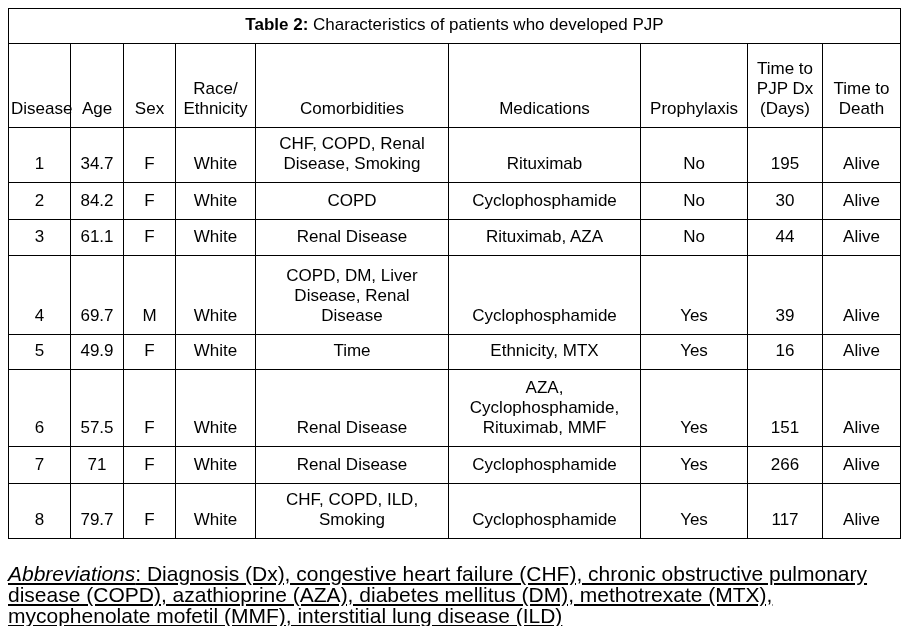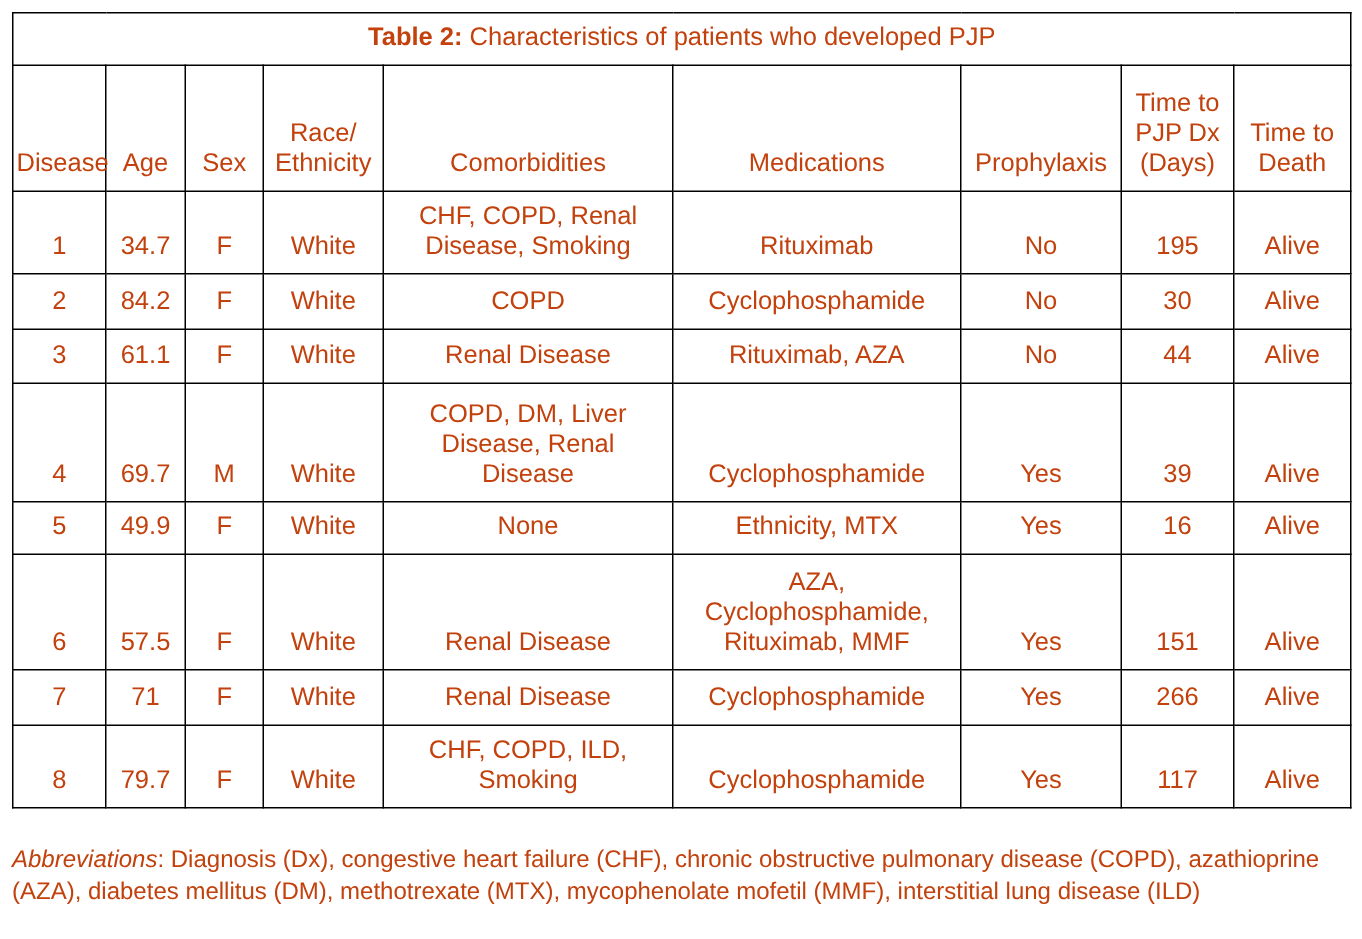--- a/index.html
+++ b/index.html
@@ -7,21 +7,21 @@
     padding: 0;
     background: #ffffff;
     width: 908px;
     height: 626px;
   }
   .page {
     box-sizing: border-box;
     width: 908px;
     padding: 8px 8px 0 8px;
     font-family: "Liberation Sans", sans-serif;
-    color: #c2410c;
+    color: #000000;
   }
   table.data {
     border-collapse: collapse;
     table-layout: fixed;
     width: 892px;
     font-size: 17px;
   }
   table.data th,
   table.data td {
     border: 1px solid #000000;
@@ -53,22 +53,23 @@
   .rh-2 { height: 37px; }
   .rh-3 { height: 36px; }
   .rh-4 { height: 79px; }
   .rh-5 { height: 35px; }
   .rh-6 { height: 77px; }
   .rh-7 { height: 37px; }
   .rh-8 { height: 55px; }
   .footnote {
     width: 892px;
     margin: 24px 0 0 0;
-    font-size: 16px;
+    font-size: 21px;
     line-height: 21px;
+    text-decoration: underline;
   }
   .footnote .label { font-style: italic; }
 </style>
 </head>
 <body>
 
 <div class="page">
 
   <table class="data">
     <colgroup>
@@ -147,21 +148,21 @@
       <td>Yes</td>
       <td>39</td>
       <td>Alive</td>
     </tr>
 
     <tr class="body-row rh-5">
       <td>5</td>
       <td>49.9</td>
       <td>F</td>
       <td>White</td>
-      <td>None</td>
+      <td>Time</td>
       <td>Ethnicity, MTX</td>
       <td>Yes</td>
       <td>16</td>
       <td>Alive</td>
     </tr>
 
     <tr class="body-row rh-6">
       <td>6</td>
       <td>57.5</td>
       <td>F</td>

